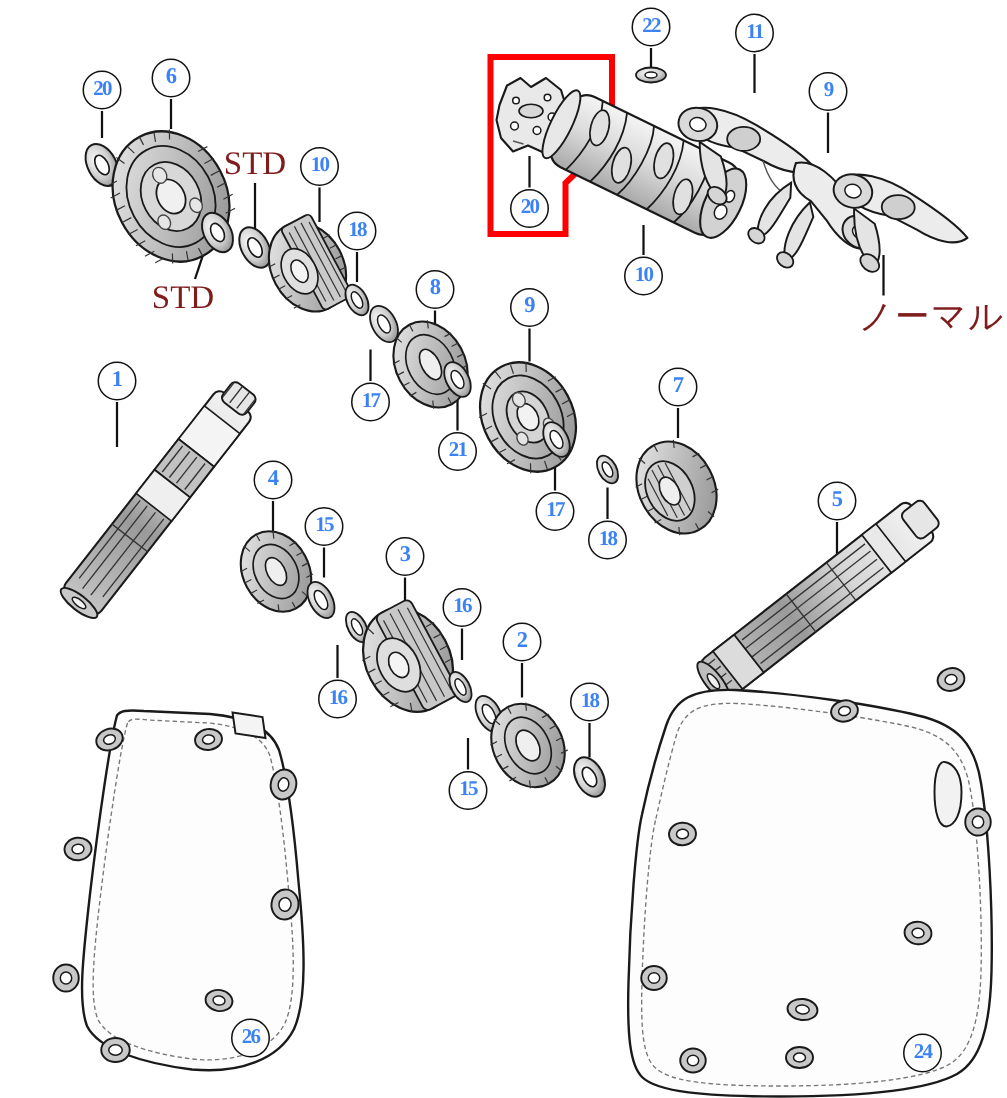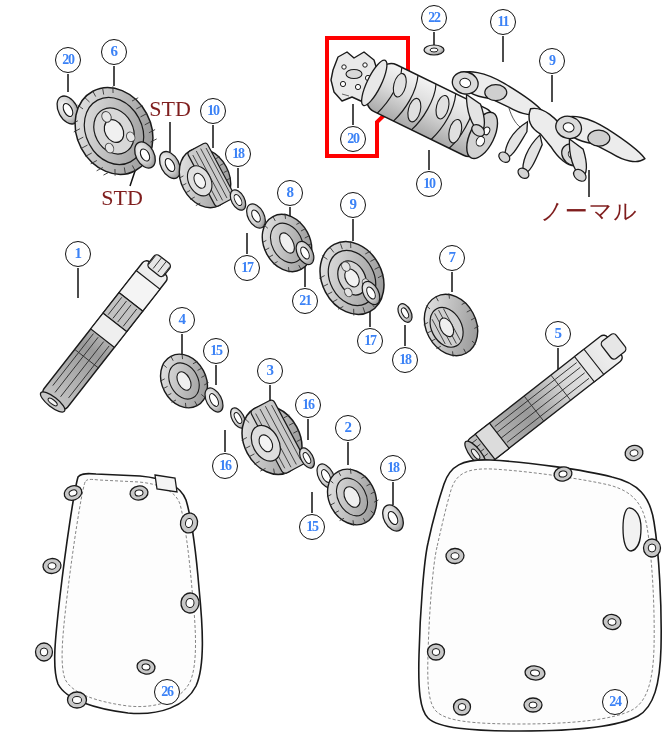--- a/index.html
+++ b/index.html
@@ -618,15 +618,15 @@
   <div class="callout two" style="left:225px;top:466px;">16</div>
   <div class="callout two" style="left:308px;top:405px;">16</div>
   <div class="callout" style="left:348px;top:428px;">2</div>
   <div class="callout two" style="left:312px;top:527px;">15</div>
   <div class="callout two" style="left:393px;top:468px;">18</div>
   <div class="callout two" style="left:167px;top:692px;">26</div>
   <div class="callout two" style="left:590px;top:702px;margin-left:12px;">24</div>
 
   <div class="plabel" style="left:170px;top:109px;">STD</div>
   <div class="plabel" style="left:122px;top:198px;">STD</div>
-  <div class="plabel jp" style="left:589px;top:211px;">ノーマル</div>
+  <div class="plabel jp" style="left:621px;top:211px;">ノーマル</div>
 
 </div>
 
 </body></html>

